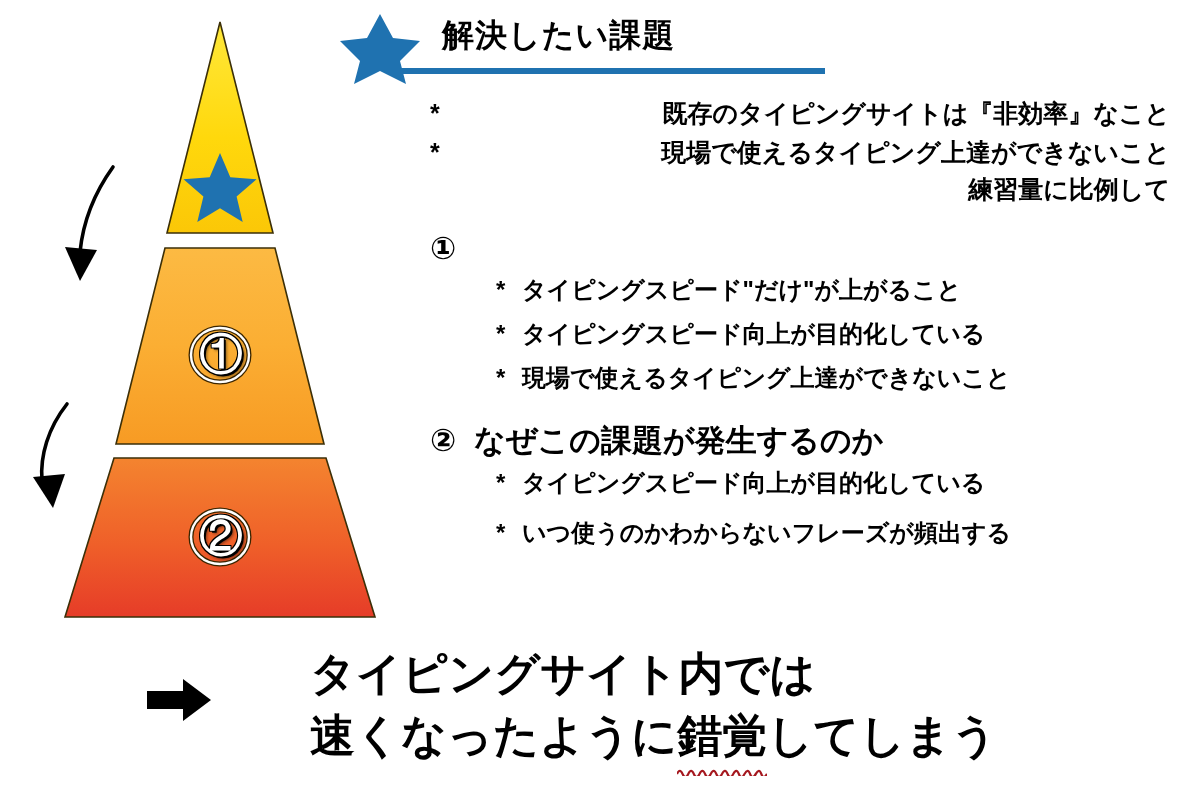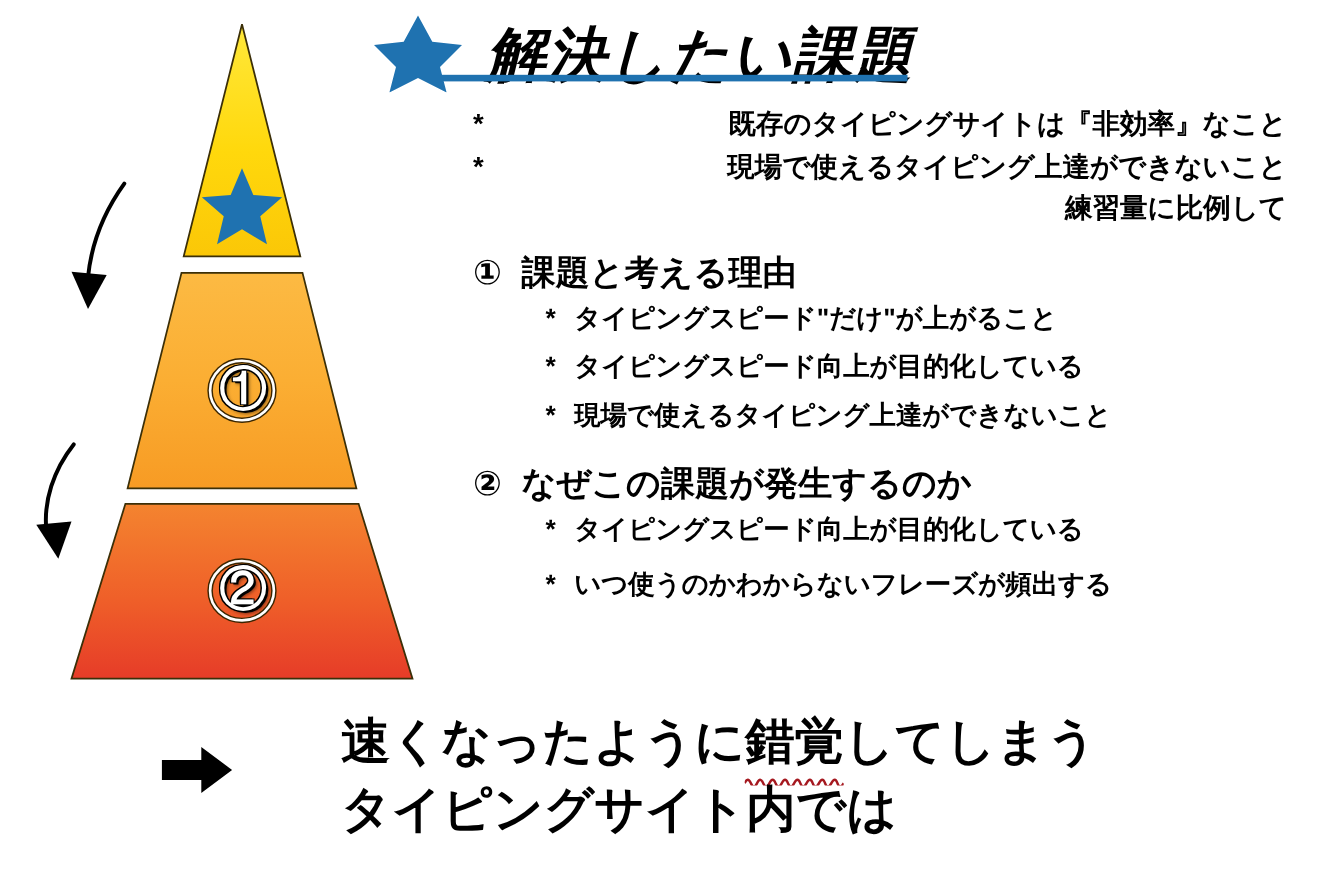--- a/index.html
+++ b/index.html
@@ -73,26 +73,25 @@
   }
   .heading-star {
     position: absolute;
     left: 0px;
     top: 4px;
   }
   .heading-text {
     position: absolute;
     left: 112px;
     top: 6px;
-    font-size: 54px;
+    font-size: 32px;
     font-weight: bold;
     letter-spacing: 1px;
     white-space: nowrap;
     font-family: "Liberation Sans", "DejaVu Sans", sans-serif;
-    font-style: italic;
   }
   .heading-rule {
     position: absolute;
     left: 70px;
     top: 60px;
     width: 425px;
     height: 6px;
     background: #1f72b0;
   }
 
@@ -279,21 +278,20 @@
         <span class="lines">
           <span class="ln indent">現場で使えるタイピング上達ができないこと</span>
           <span class="ln">練習量に比例して</span>
         </span>
       </li>
     </ul>
 
     <div class="section" id="section-1">
       <div class="section-title">
         <span class="num">①</span>
-        <span>課題と考える理由</span>
       </div>
       <ul class="section-bullets">
         <li>
           <span class="bul">*</span>
           <span>タイピングスピード"だけ"が上がること</span>
         </li>
         <li>
           <span class="bul">*</span>
           <span>タイピングスピード向上が目的化している</span>
         </li>
@@ -321,20 +319,20 @@
       </ul>
     </div>
 
   </div>
 
   <div class="conclusion">
     <svg class="conclusion-arrow" width="66" height="46" viewBox="0 0 66 46">
       <polygon fill="#000000" points="0,14 36,14 36,2 64,23 36,44 36,32 0,32"></polygon>
     </svg>
     <div class="conclusion-text">
+      <span class="cl">タイピングサイト内では</span>
       <span class="cl"><span>速くなったように</span><span class="wavy-host"><span>錯覚</span><svg class="wavy-underline" viewBox="0 0 100 9" preserveAspectRatio="none">
               <path d="M0,7 Q3.1,0.8 6.2,7 T12.5,7 T18.7,7 T25,7 T31.2,7 T37.5,7 T43.7,7 T50,7 T56.2,7 T62.5,7 T68.7,7 T75,7 T81.2,7 T87.5,7 T93.7,7 T100,7" fill="none" stroke="#a5181f" stroke-width="2.4"></path>
             </svg></span><span>してしまう</span></span>
-      <span class="cl">タイピングサイト内では</span>
     </div>
   </div>
 
 </div>
 
 </body></html>

